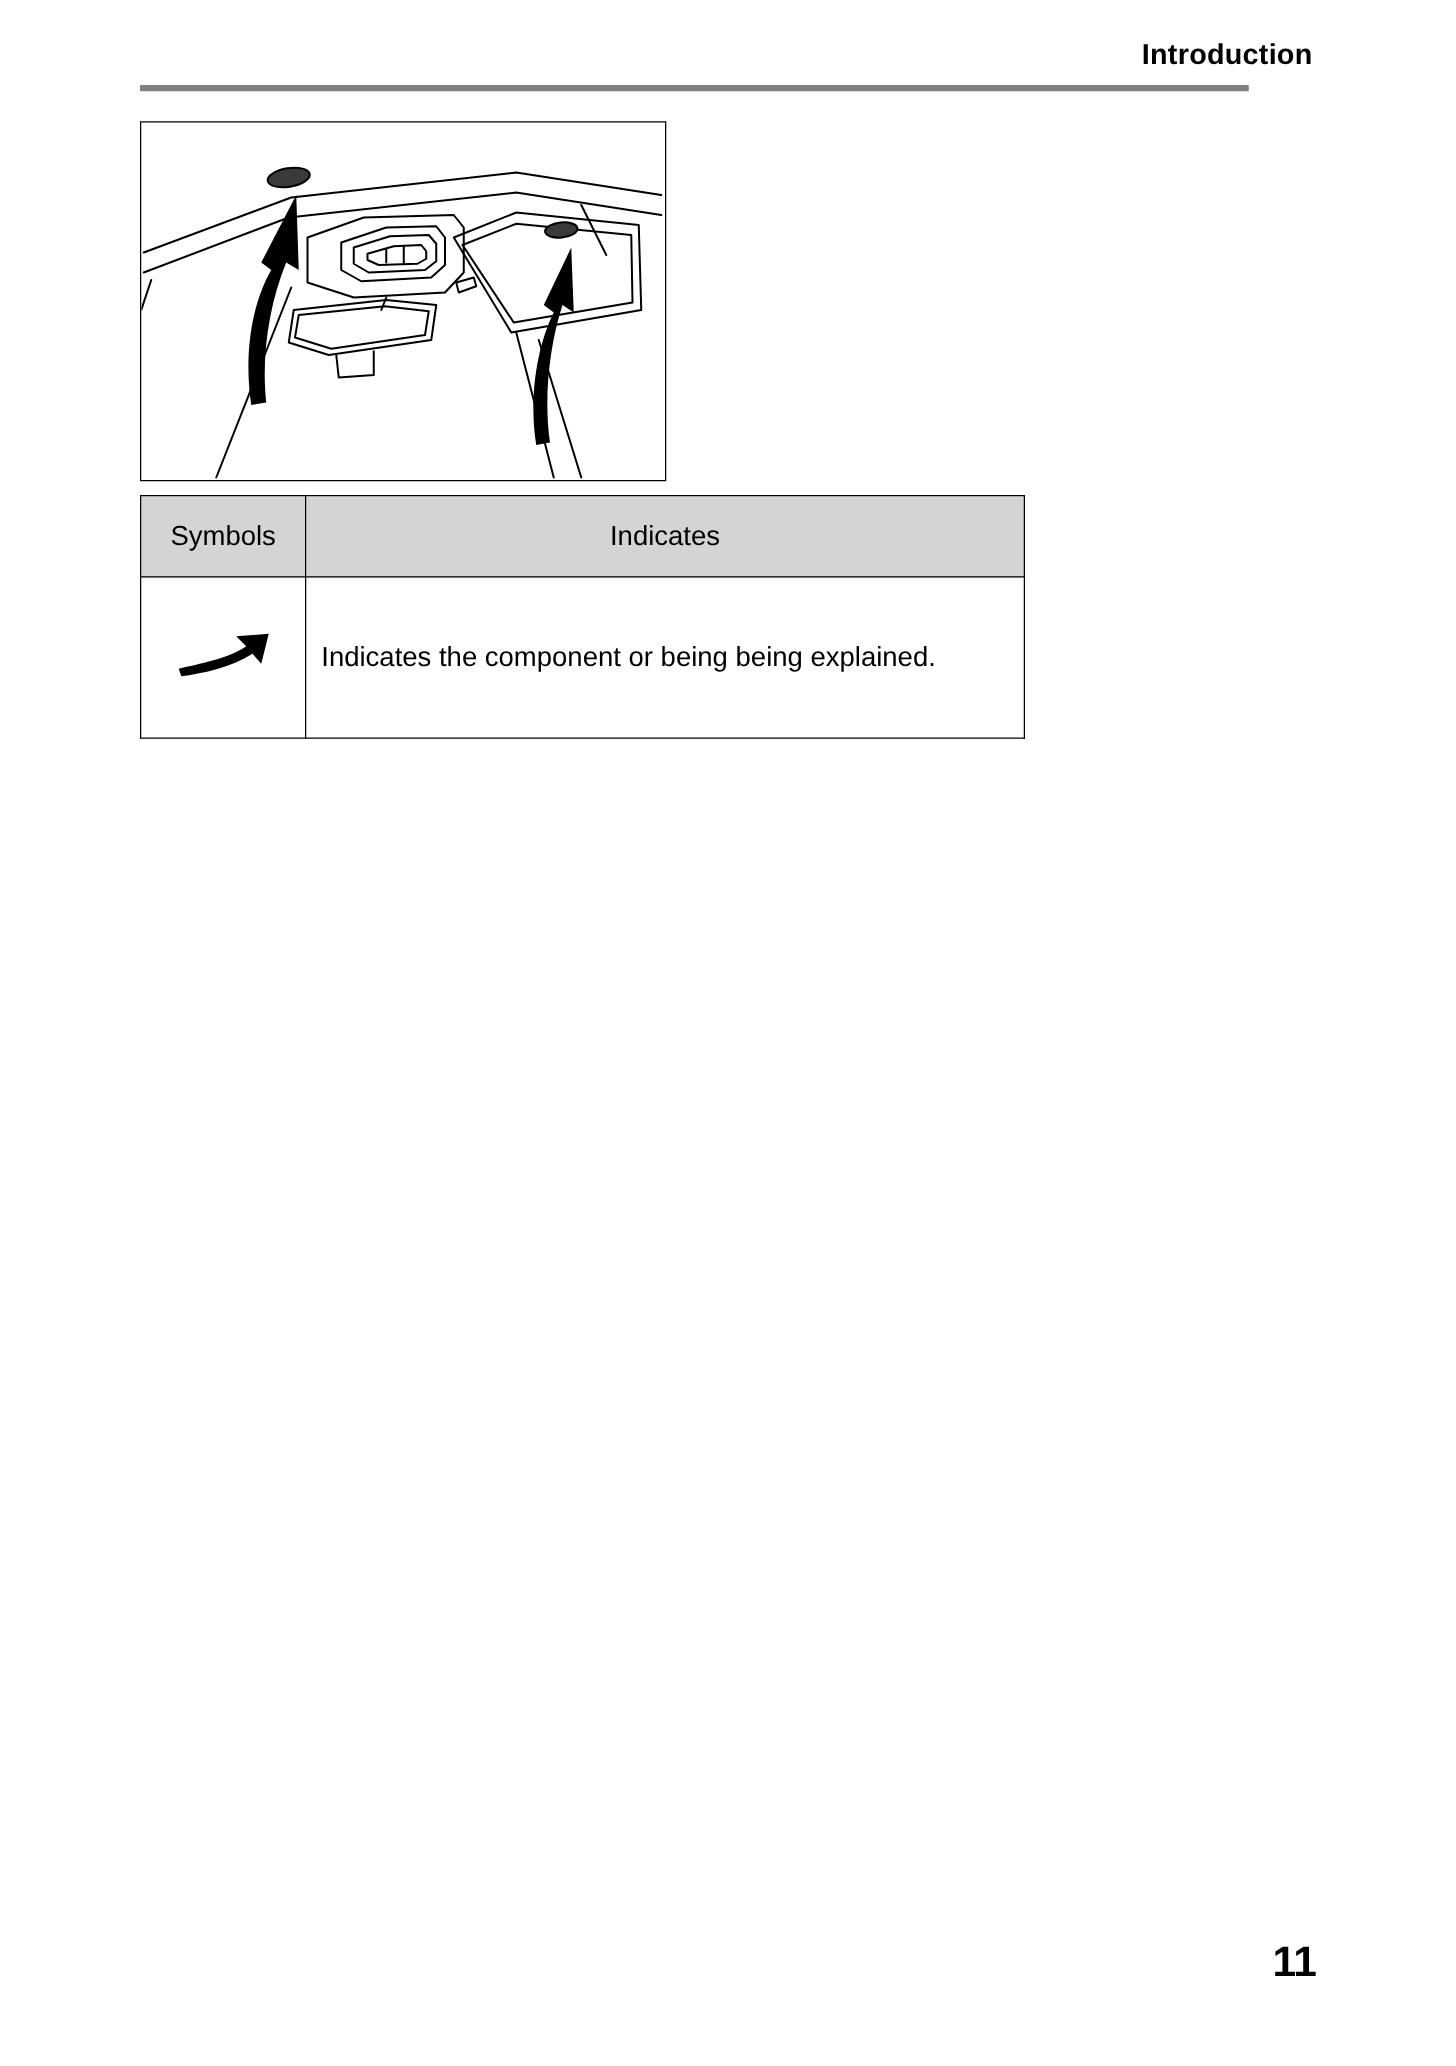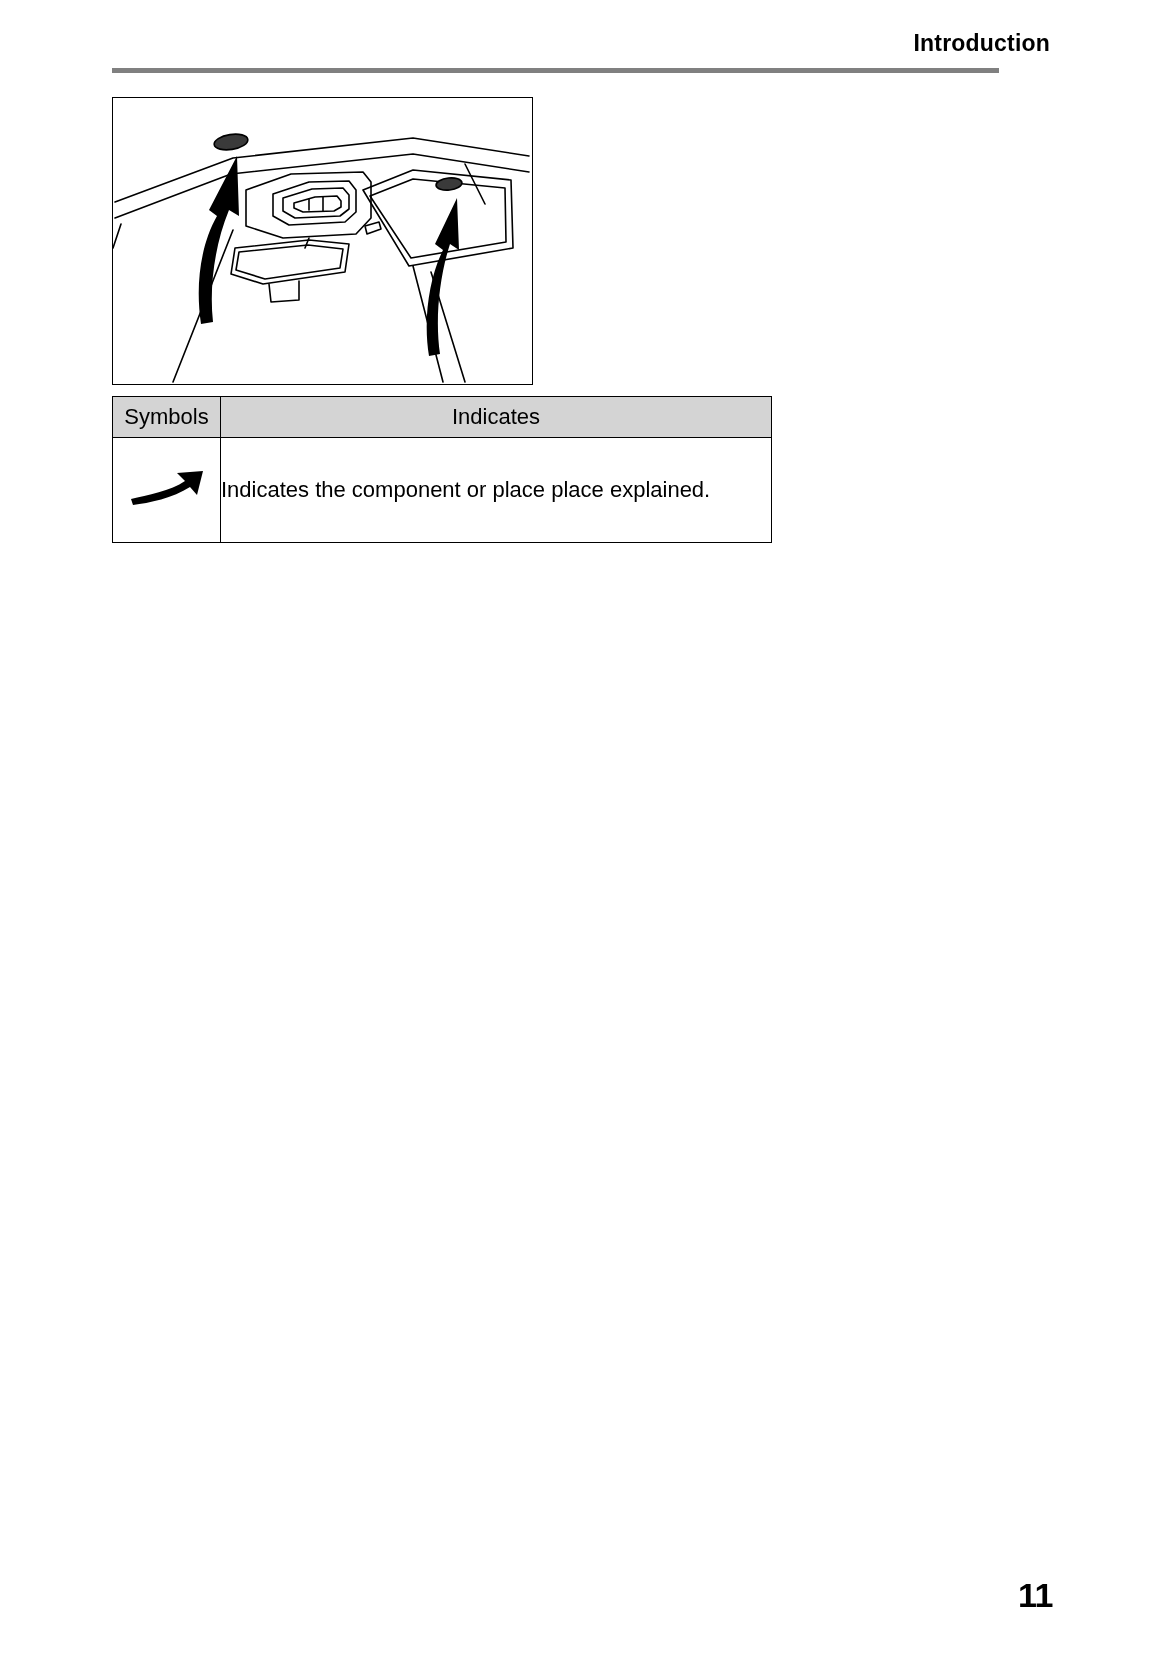--- a/index.html
+++ b/index.html
@@ -61,21 +61,21 @@
   .symbol-table {
     position: absolute;
     top: 396px;
     left: 112px;
     width: 657px;
     border-collapse: collapse;
     table-layout: fixed;
   }
   .symbol-table td, .symbol-table th {
     border: 1.5px solid #000;
-    padding: 0;
+    padding: 12px;
     vertical-align: middle;
   }
   .symbol-table thead th {
     background: #d4d4d4;
     font-weight: normal;
     font-size: 22px;
     height: 40px;
     text-align: center;
   }
   .col-symbols { width: 107px; }
@@ -93,21 +93,21 @@
   }
 
   .arrow-glyph {
     display: inline-block;
     line-height: 0;
   }
 
   
   .page-number {
     position: absolute;
-    bottom: 38px;
+    bottom: 63px;
     right: 112px;
     font-size: 34px;
     font-weight: bold;
     letter-spacing: -0.5px;
   }
 </style>
 </head>
 <body>
 
 <div class="page">
@@ -173,20 +173,20 @@
     </thead>
     <tbody>
       <tr>
         <td class="symbol-cell">
           <span class="arrow-glyph">
             <svg width="80" height="46" viewBox="0 0 80 46" xmlns="http://www.w3.org/2000/svg">
               <path d="M4 34 C 20 30, 44 26, 58 16 L 50 8 L 76 6 L 70 30 L 63 22 C 46 33, 22 38, 6 40 Z" fill="#000"></path>
             </svg>
           </span>
         </td>
-        <td class="meaning-cell">Indicates the component or place place explained.</td>
+        <td class="meaning-cell">Indicates the component or being being explained.</td>
       </tr>
     </tbody>
   </table>
 
   <div class="page-number">11</div>
 
 </div>
 
 </body></html>

